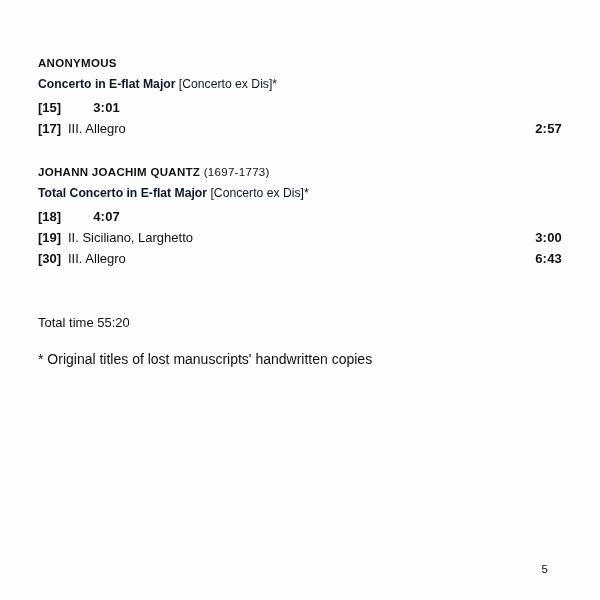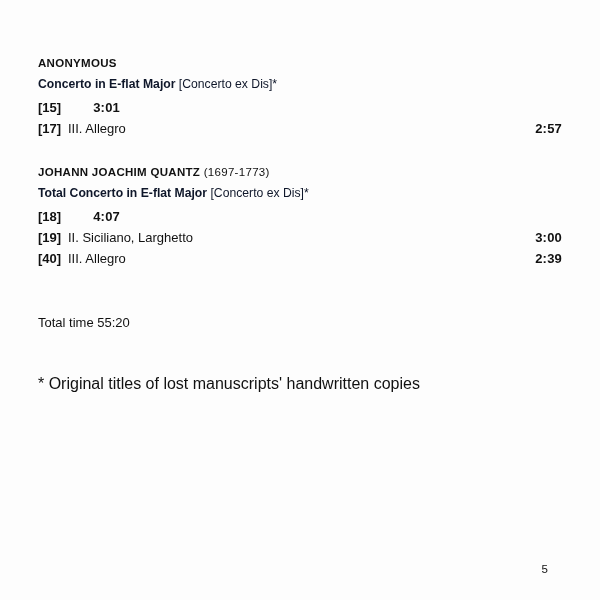--- a/index.html
+++ b/index.html
@@ -90,23 +90,23 @@
   }
 
   .total {
     font-size: 13px;
     color: #111111;
     margin-top: 44px;
     line-height: 1.5;
   }
 
   .footnote {
-    font-size: 16px;
+    font-size: 14px;
     color: #111111;
-    margin-top: 39px;
+    margin-top: 16px;
     line-height: 1.5;
   }
 
   .page-number {
     position: absolute;
     right: 52px;
     bottom: 25px;
     font-size: 11.5px;
     color: #111111;
   }
@@ -143,23 +143,23 @@
         <li class="track">
           <span class="num">[18]</span>
           <span class="dur">4:07</span>
         </li>
         <li class="track">
           <span class="num">[19]</span>
           <span class="title">II. Siciliano, Larghetto</span>
           <span class="dur">3:00</span>
         </li>
         <li class="track">
-          <span class="num">[40]</span>
+          <span class="num">[30]</span>
           <span class="title">III. Allegro</span>
-          <span class="dur">2:39</span>
+          <span class="dur">6:43</span>
         </li>
       </ul>
     </div>
 
     <div class="total">Total time 55:20</div>
 
     <div class="footnote">* Original titles of lost manuscripts' handwritten copies</div>
 
   </div>
 

